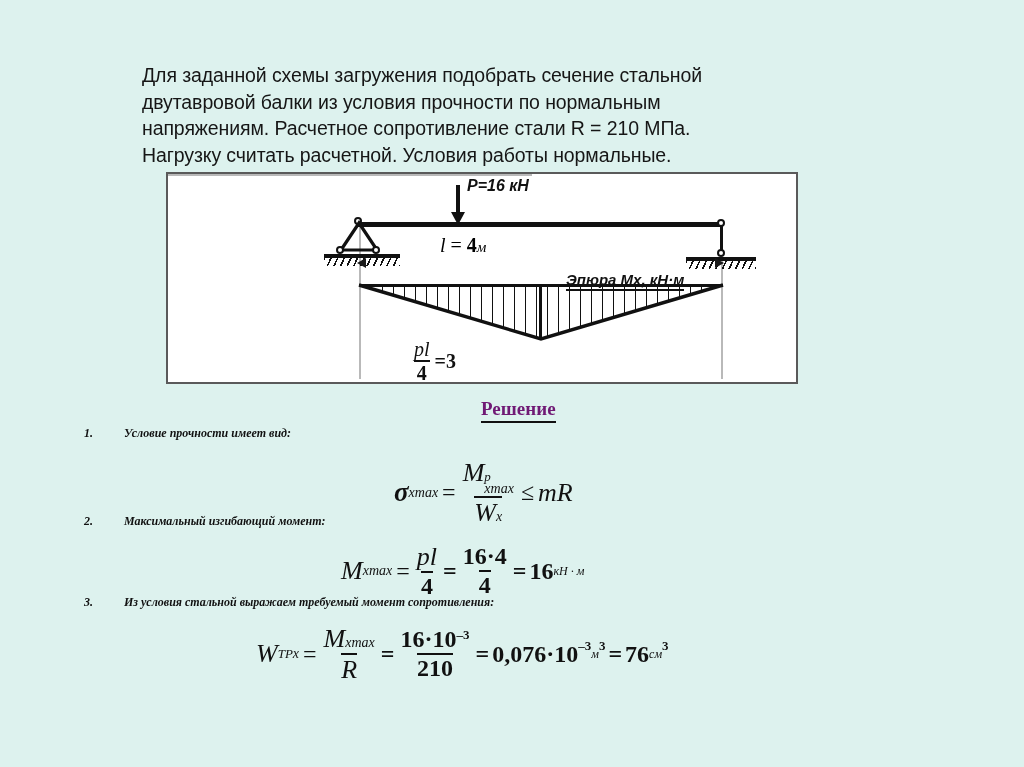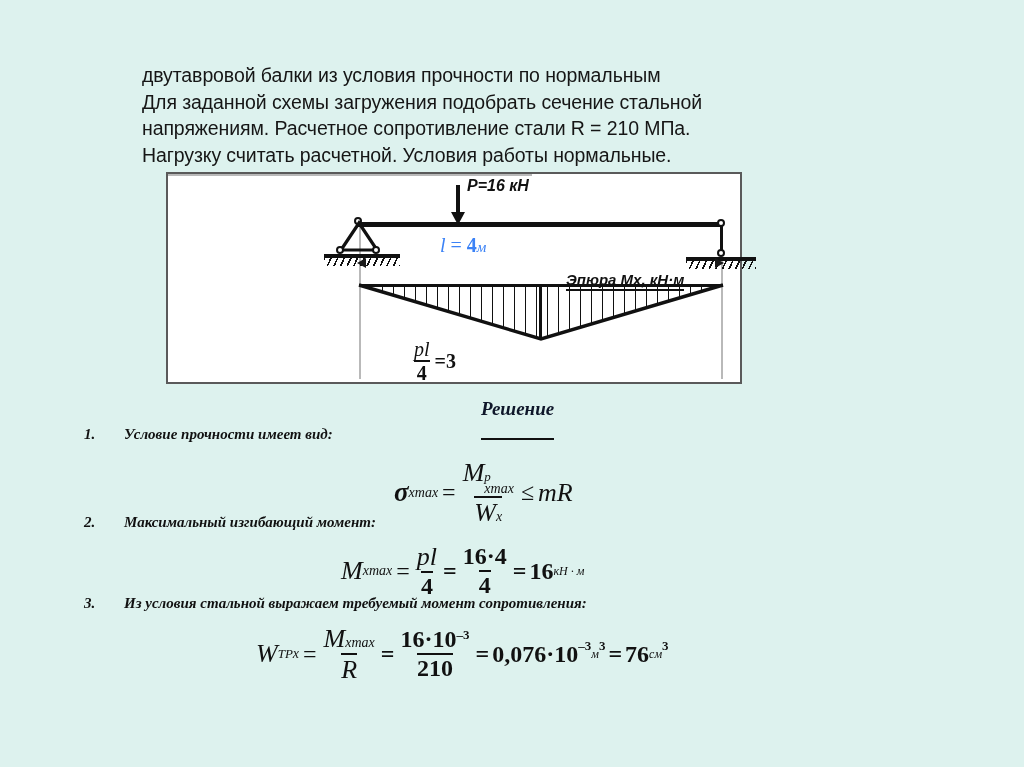--- a/index.html
+++ b/index.html
@@ -27,21 +27,21 @@
     color: #161616;
     letter-spacing: -0.1px;
   }
   .statement div { white-space: nowrap; }
 
   
   .figure-box {
     position: absolute;
     left: 166px;
     top: 172px;
-    width: 576px;
+    width: 632px;
     height: 212px;
     background: #ffffff;
     border: 2px solid #5a5a5a;
     box-sizing: border-box;
     text-align: right;
   }
   .fig-inner { position: absolute; inset: 0; }
   .gline { position: absolute; background: #b9b9b9; }
 
   
@@ -91,21 +91,21 @@
     color: #111;
     white-space: nowrap;
   }
 
   
   .span-label {
     position: absolute;
     left: 272px; top: 60px;
     font-family: "Liberation Serif", serif;
     font-size: 20px;
-    color: #3b82f6;
+    color: #000000;
     white-space: nowrap;
   }
   .span-label .it { font-style: italic; }
   .span-label .bd { font-weight: bold; font-style: normal; }
   .span-label .un { font-style: italic; font-size: 15px; }
 
   
   .hinge-circle {
     position: absolute;
     width: 8px; height: 8px;
@@ -189,32 +189,31 @@
   .pl-formula .num { font-style: italic; font-size: 20px; }
   .pl-formula .den { font-weight: bold; font-size: 20px; }
   .pl-formula .eqv { font-weight: bold; font-size: 20px; margin-left: 2px; }
 
   
   .solution-title {
     position: absolute;
     left: 481px; top: 398px;
     font-family: "Liberation Serif", serif;
     font-weight: bold;
-    font-style: italic;
     font-size: 19px;
-    color: #0f172a;
+    color: #701a75;
     border-bottom: 2px solid #111;
-    padding-bottom: 18px;
+    padding-bottom: 1px;
   }
   .step {
     position: absolute;
     font-family: "Liberation Serif", serif;
     font-weight: bold;
     font-style: italic;
-    font-size: 15px;
+    font-size: 12px;
     color: #111;
     white-space: nowrap;
   }
   .step .num { display: inline-block; width: 40px; }
   .step-1 { left: 84px; top: 426px; }
   .step-2 { left: 84px; top: 514px; }
   .step-3 { left: 84px; top: 595px; }
 
   
   .formula {
@@ -247,22 +246,22 @@
   }
   .frac2 .dn { border-top: 2.4px solid #111; padding-top: 1px; }
   .frac2 .nm { padding-bottom: 1px; }
 
   .nowrapbox { display: inline-flex; align-items: baseline; }
 </style>
 </head>
 <body>
 
 <div class="statement">
+  <div>Для заданной схемы загружения подобрать сечение стальной</div>
   <div>двутавровой балки из условия прочности по нормальным</div>
-  <div>Для заданной схемы загружения подобрать сечение стальной</div>
   <div>напряжениям. Расчетное сопротивление стали R = 210 МПа.</div>
   <div>Нагрузку считать расчетной. Условия работы нормальные.</div>
 </div>
 
 <div class="figure-box">
   <div class="fig-inner">
 
     <div class="gline ref-left"></div>
     <div class="gline ref-right"></div>
 

